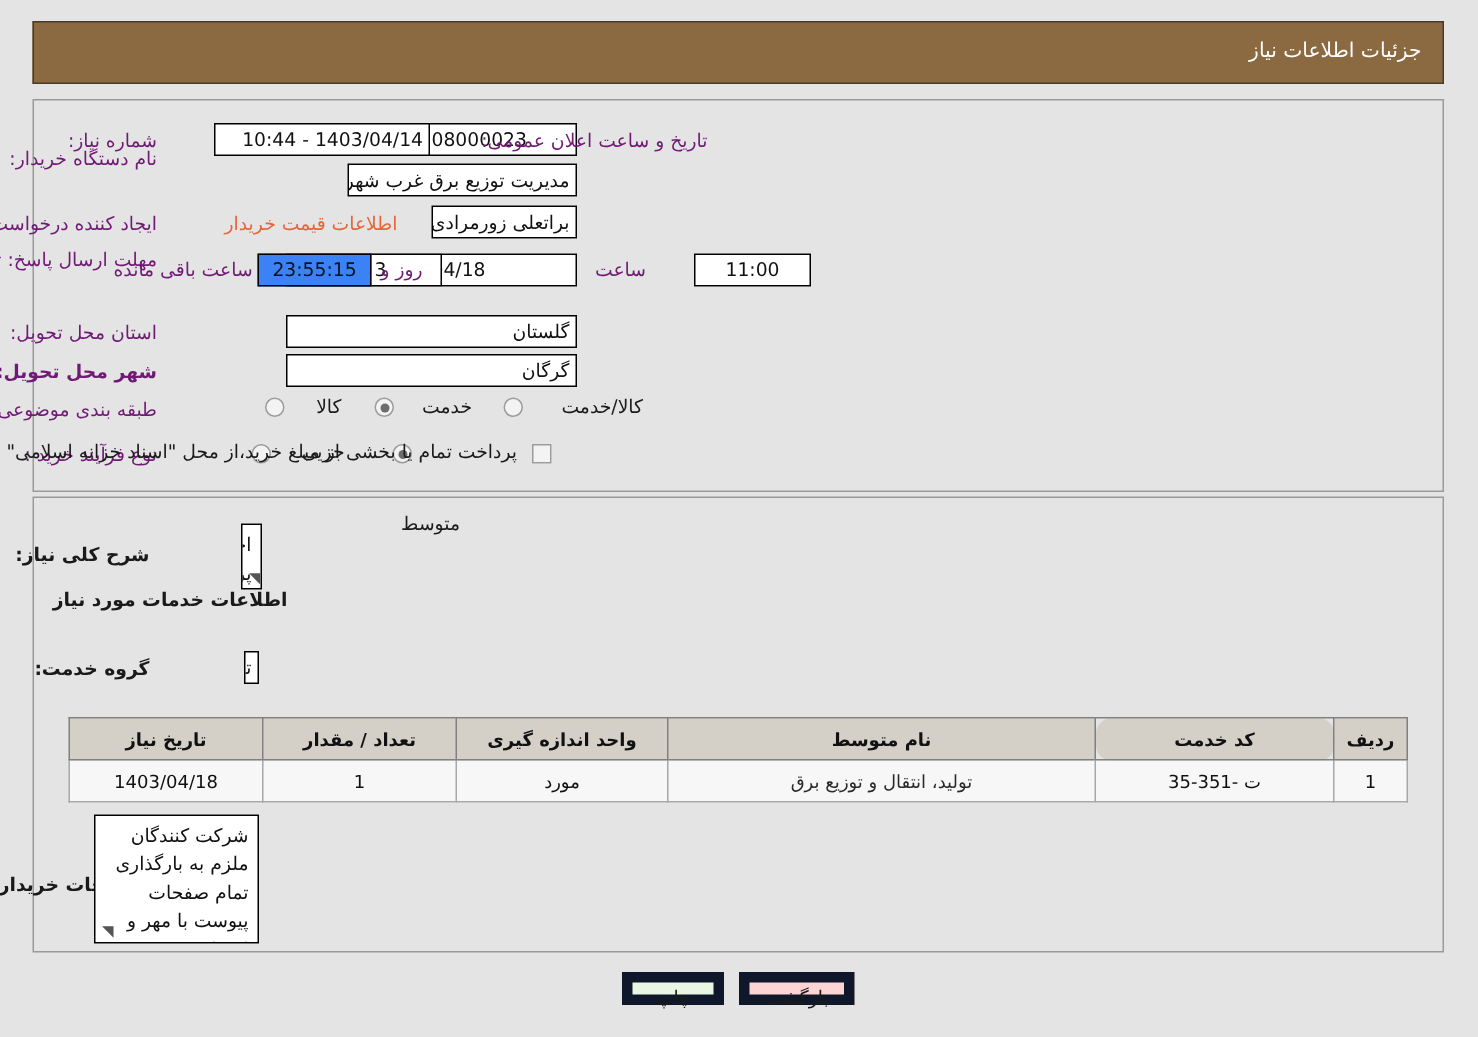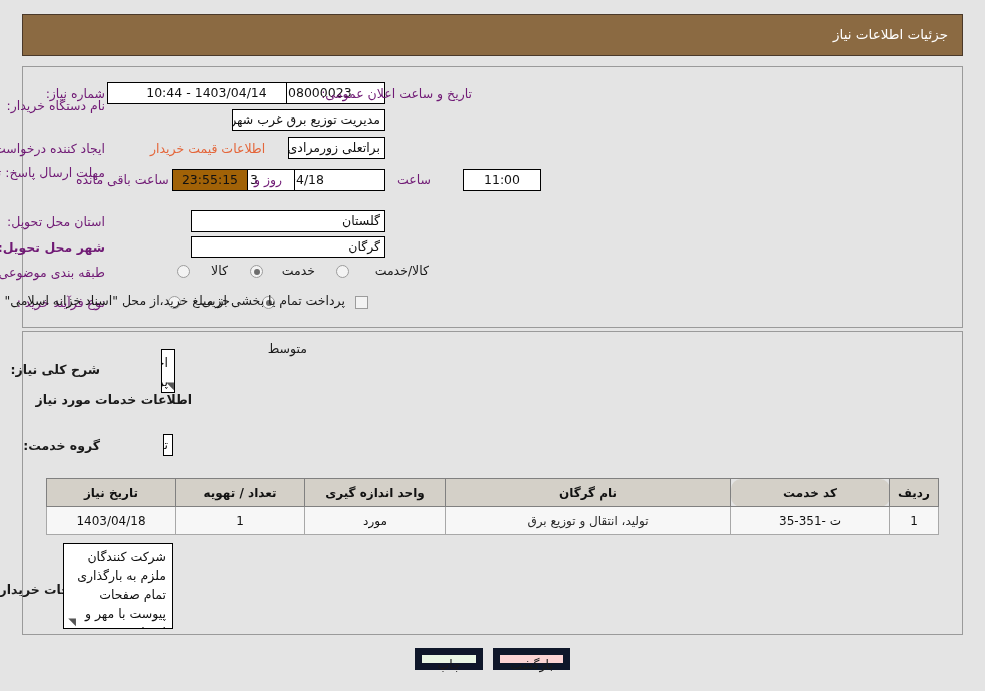--- a/index.html
+++ b/index.html
@@ -83,21 +83,21 @@
     height:22px;
     line-height:20px;
     font-size:12.5px;
     color:#111;
     padding:0 4px;
     white-space:nowrap;
     overflow:hidden;
   }
   .fld.center{ text-align:center; }
   .fld.right{ text-align:right; }
-  .fld.cream{ background:#a16207; }
+  .fld.cream{ background:#3b82f6; }
 
   .linktext{
     position:absolute;
     color:#e4663a;
     font-size:12.5px;
     cursor:pointer;
     white-space:nowrap;
   }
 
   
@@ -229,21 +229,21 @@
 <div class="topbar">
   <span class="topbar-title">جزئیات اطلاعات نیاز</span>
 </div>
 
 <div class="panel" id="panel-info"></div>
 
 <span class="lbl" style="right:880px; top:86px; z-index:3;">شماره نیاز:</span>
 <div class="fld center" style="right:600px; top:82px; width:194px; z-index:3;">1103093508000023</div>
 
 <span class="lbl" style="right:513px; top:86px; z-index:3;">تاریخ و ساعت اعلان عمومی:</span>
-<div class="fld center" style="right:698px; top:82px; width:180px; left:105px; z-index:3;padding-left:23px;">1403/04/14 - 10:44</div>
+<div class="fld center" style="right:698px; top:82px; width:144px; left:105px; z-index:3;padding-left:23px;">1403/04/14 - 10:44</div>
 
 <span class="lbl" style="right:880px; top:98px; z-index:3;">نام دستگاه خریدار:</span>
 <div class="fld right" style="right:600px; top:109px; left:232px; z-index:3;">مدیریت توزیع برق غرب شهرستان گرگان</div>
 
 <span class="lbl" style="right:880px; top:141px; z-index:3;">ایجاد کننده درخواست:</span>
 <div class="fld right" style="right:600px; top:137px; left:288px; z-index:3;">براتعلی زورمرادی کاربرداز مدیریت توزیع برق غرب شهرستان گرگان</div>
 <span class="linktext" style="left:150px; top:141px; z-index:3;">اطلاعات قیمت خریدار</span>
 
 <span class="lbl" style="right:880px; top:165px; width:100px; line-height:16px; text-align:right; z-index:3;">مهلت ارسال پاسخ: تا تاریخ:</span>
 <div class="fld center" style="right:600px; top:169px; width:194px; z-index:3;">1403/04/18</div>
@@ -293,23 +293,23 @@
 <span class="section-h" style="right:793px; top:392px; z-index:3;">اطلاعات خدمات مورد نیاز</span>
 
 <span class="boldlbl" style="right:885px; top:438px; z-index:3;">گروه خدمت:</span>
 <div class="fld right" style="right:812px; left:175px; top:434px; z-index:3;">تامین برق، گاز، بخار و تهویه هوا</div>
 
 <table class="tbl">
   <thead>
     <tr>
       <th style="width:40px;">ردیف</th>
       <th style="width:150px;border-radius:10px;">کد خدمت</th>
-      <th>نام گرگان</th>
+      <th>نام متوسط</th>
       <th style="width:132px;">واحد اندازه گیری</th>
-      <th style="width:120px;">تعداد / تهویه</th>
+      <th style="width:120px;">تعداد / مقدار</th>
       <th style="width:120px;">تاریخ نیاز</th>
     </tr>
   </thead>
   <tbody>
     <tr>
       <td>1</td>
       <td>ت -351-35</td>
       <td class="svc">تولید، انتقال و توزیع برق</td>
       <td>مورد</td>
       <td>1</td>

